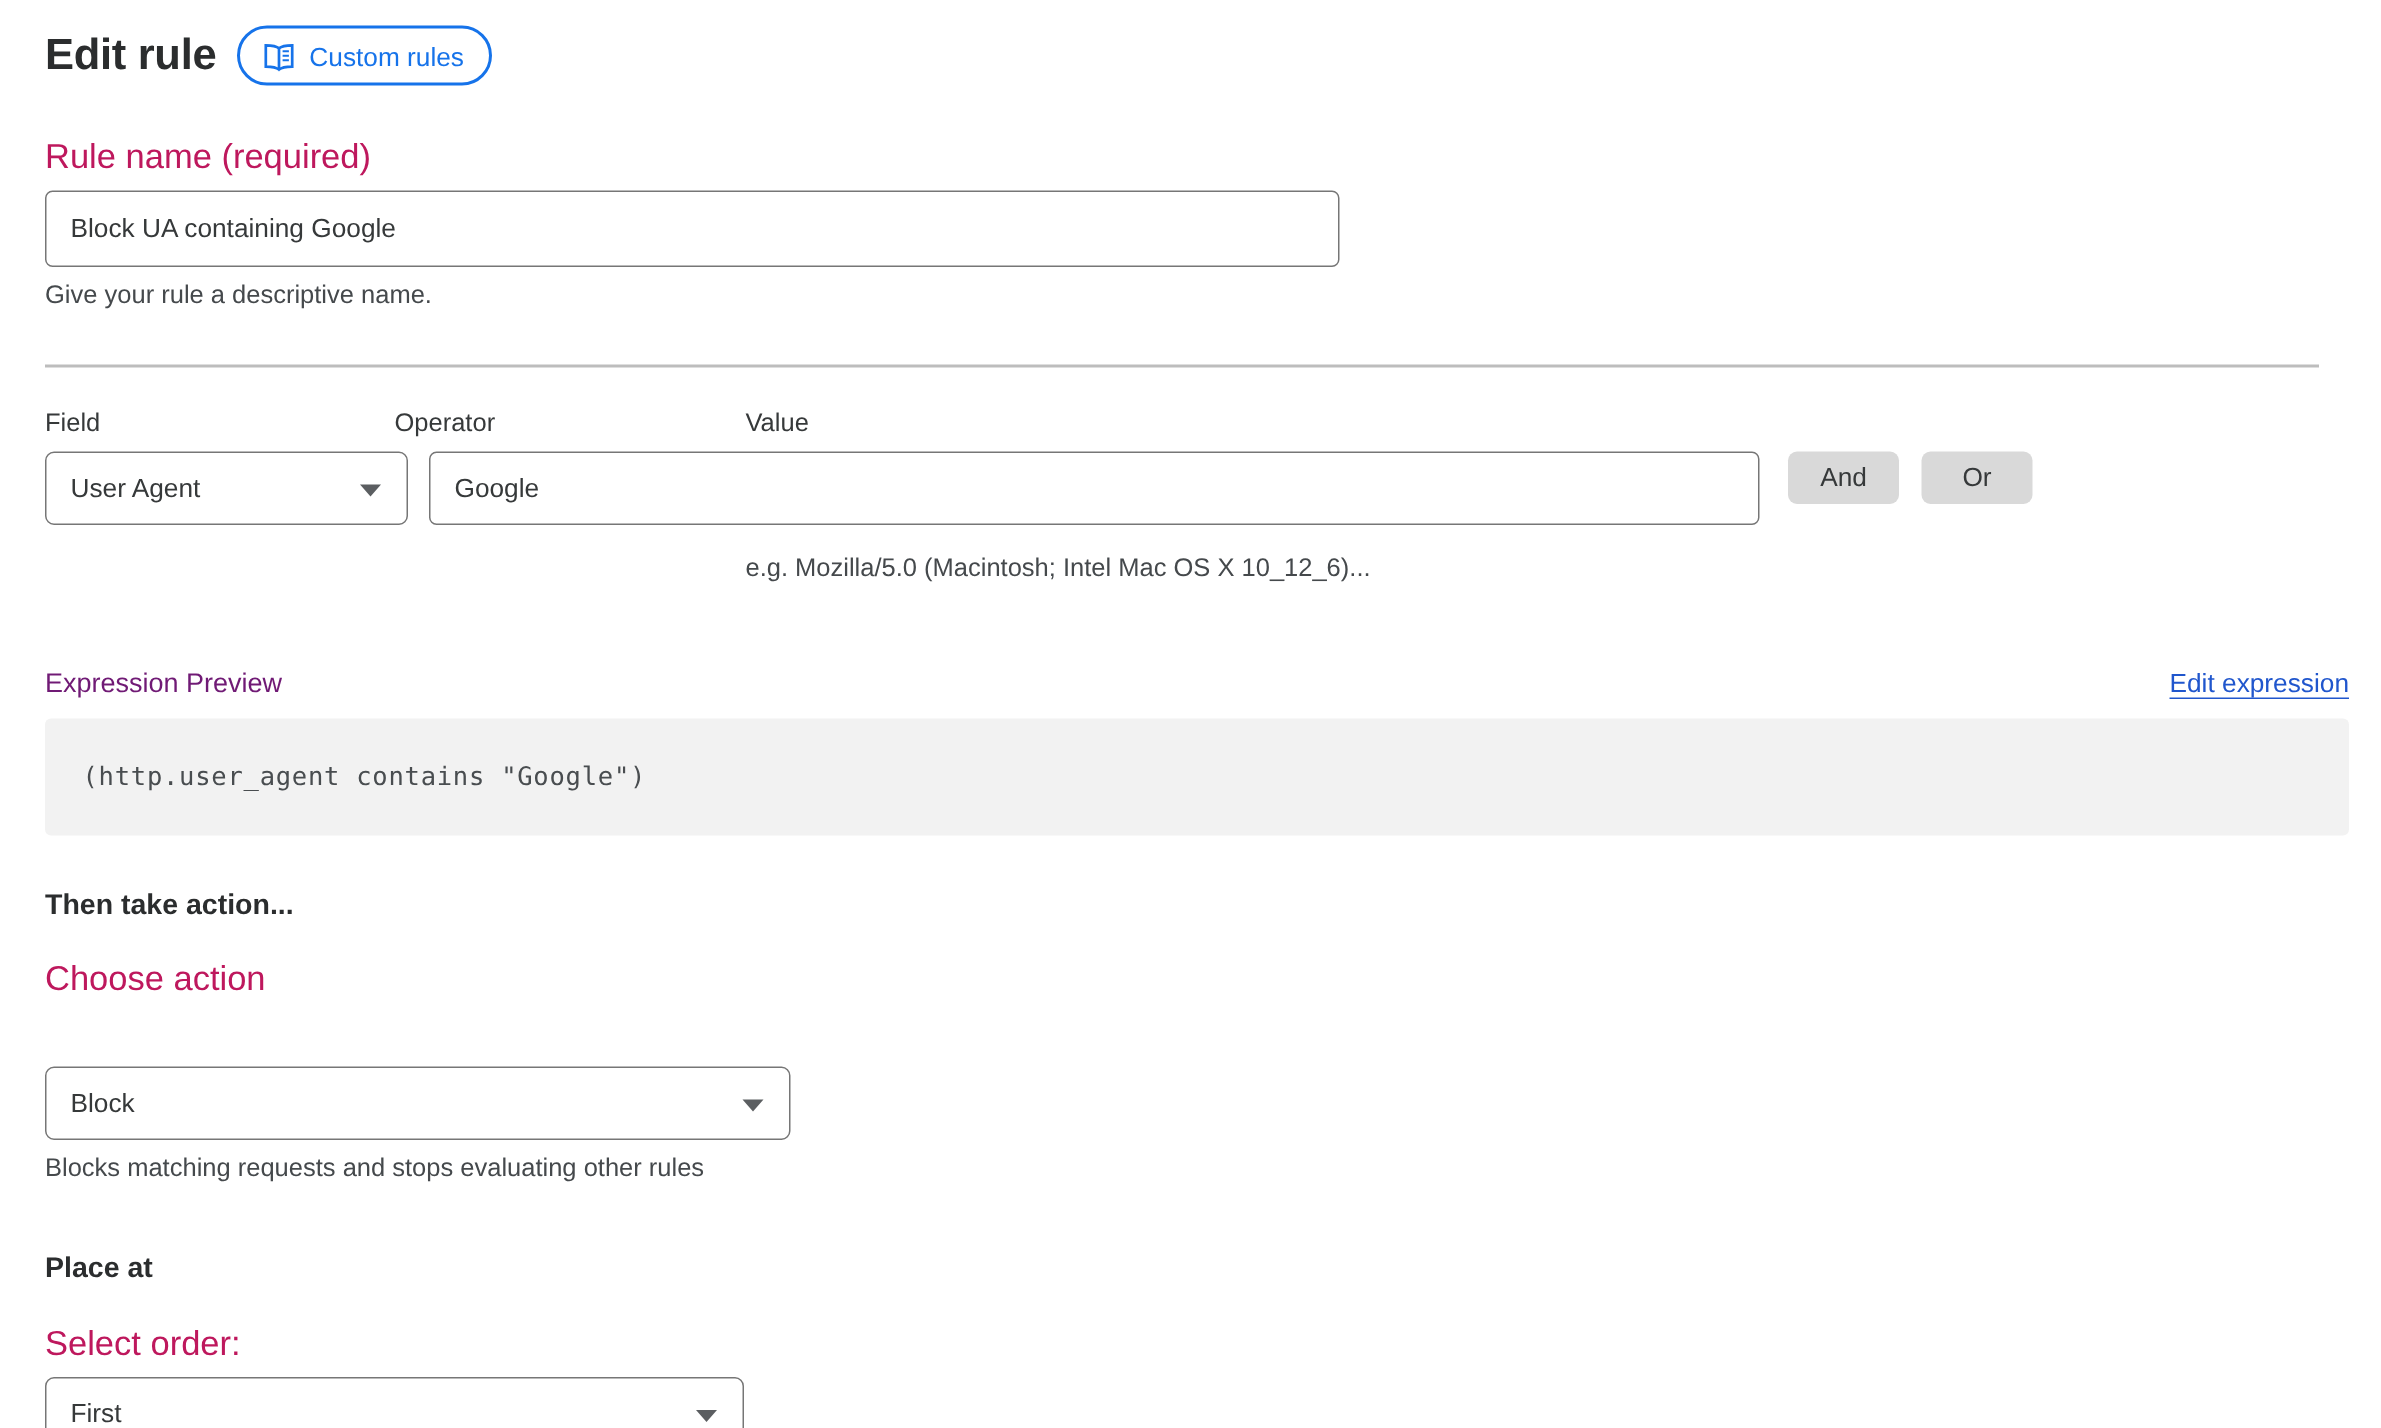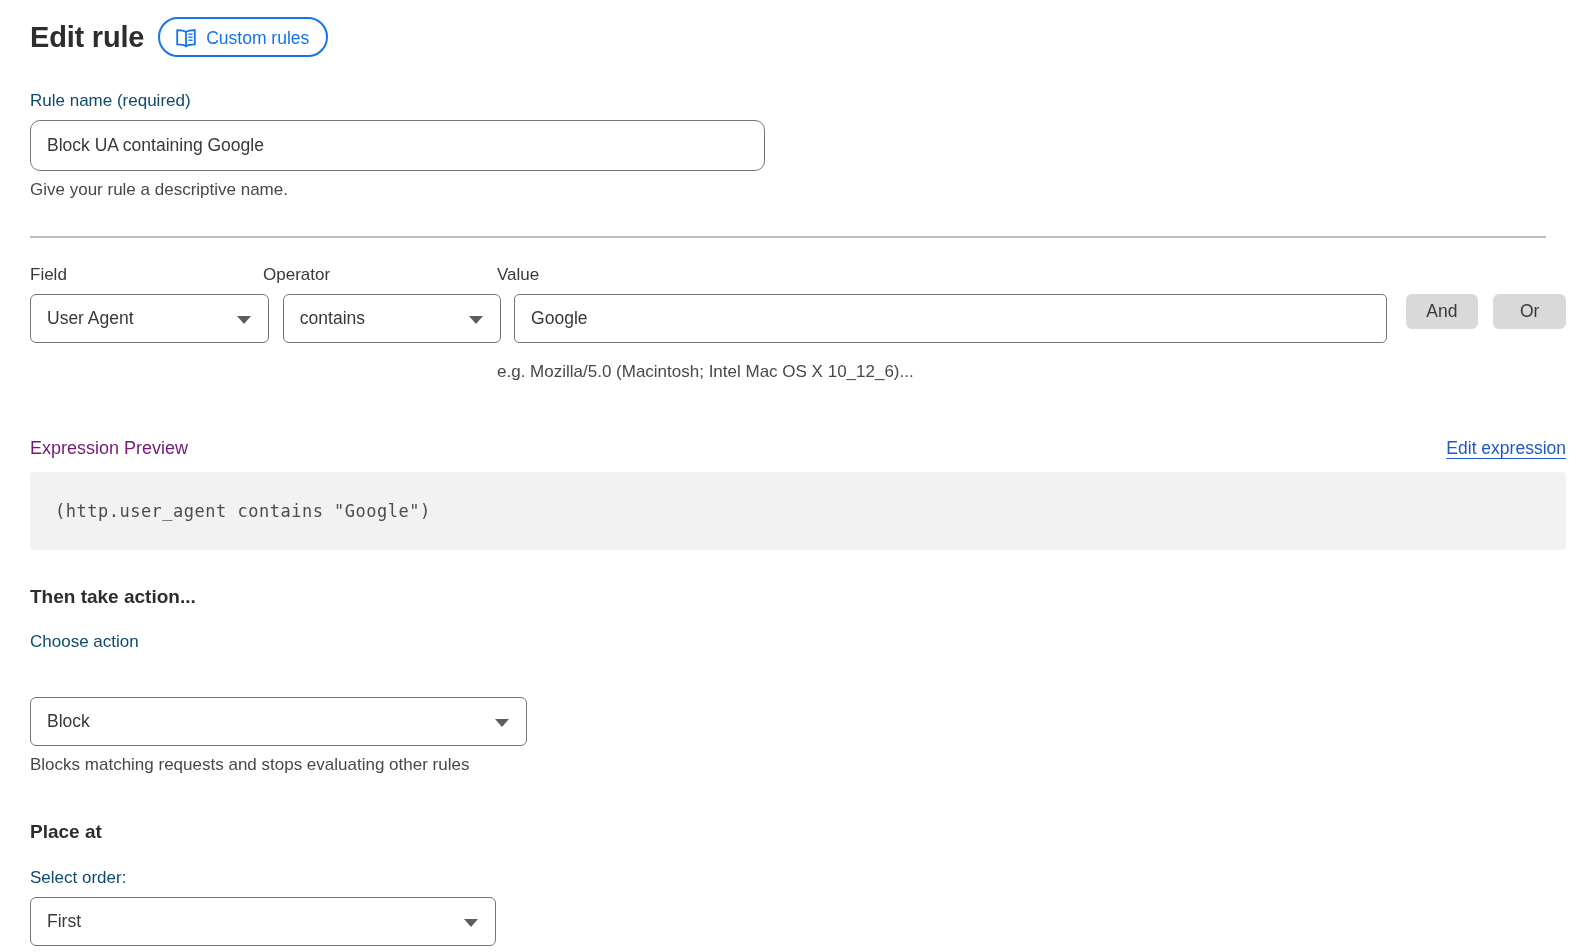--- a/index.html
+++ b/index.html
@@ -36,22 +36,22 @@
     padding: 9px 17px 6px 15px;
     font-size: 17.5px;
     background: #ffffff;
     cursor: pointer;
     line-height: 1.2;
   }
   .badge-pill svg { display: block; }
 
   
   .field-label {
-    font-size: 17px;
-    color: #0c4a6e;
+    font-size: 23px;
+    color: #be185d;
     margin-bottom: 9px;
     display: block;
   }
   .help-text {
     font-size: 17px;
     color: #45494c;
     margin-top: 9px;
   }
   .text-input {
     height: 51px;
@@ -84,21 +84,21 @@
     top: 50%;
     margin-top: -3px;
     width: 0; height: 0;
     border-left: 7px solid transparent;
     border-right: 7px solid transparent;
     border-top: 8px solid #5b5e61;
   }
 
   
   .rule-name-section { margin-bottom: 0; }
-  #rule-name-input { width: 735px; border-radius: 10px; }
+  #rule-name-input { width: 863px; }
 
   .divider {
     border: none;
     border-top: 2px solid #bdbdbd;
     margin: 36px 0 0 0;
     width: 1516px;
   }
 
   
   .condition-section { margin-top: 27px; }
@@ -208,24 +208,20 @@
     <div class="condition-labels">
       <span class="lbl lbl-field">Field</span>
       <span class="lbl lbl-operator">Operator</span>
       <span class="lbl">Value</span>
     </div>
     <div class="condition-row">
       <div class="select-box field-select">
         <span>User Agent</span>
         <span class="caret"></span>
       </div>
-      <div class="select-box operator-select">
-        <span>contains</span>
-        <span class="caret"></span>
-      </div>
       <input id="value-input" class="text-input" type="text" value="Google" style="">
       <button class="logic-btn and-btn">And</button>
       <button class="logic-btn or-btn">Or</button>
     </div>
     <div class="help-text value-help">e.g. Mozilla/5.0 (Macintosh; Intel Mac OS X 10_12_6)...</div>
   </div>
 
   <div class="expression-section">
     <div class="expression-head">
       <span class="expression-label">Expression Preview</span>

